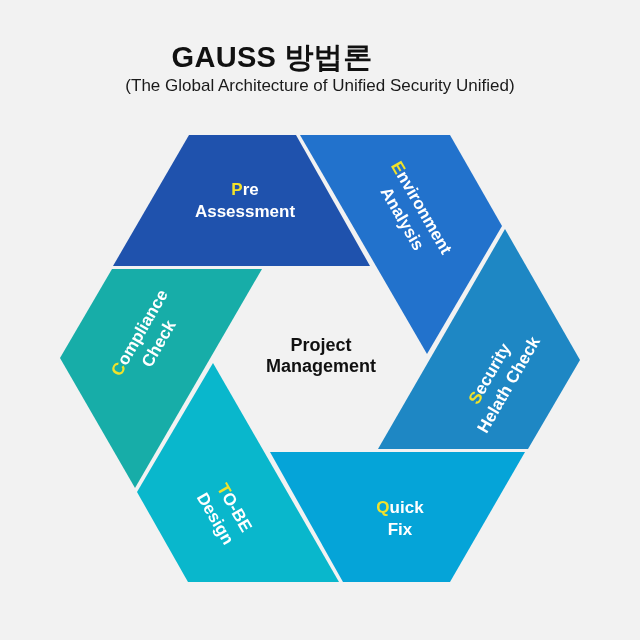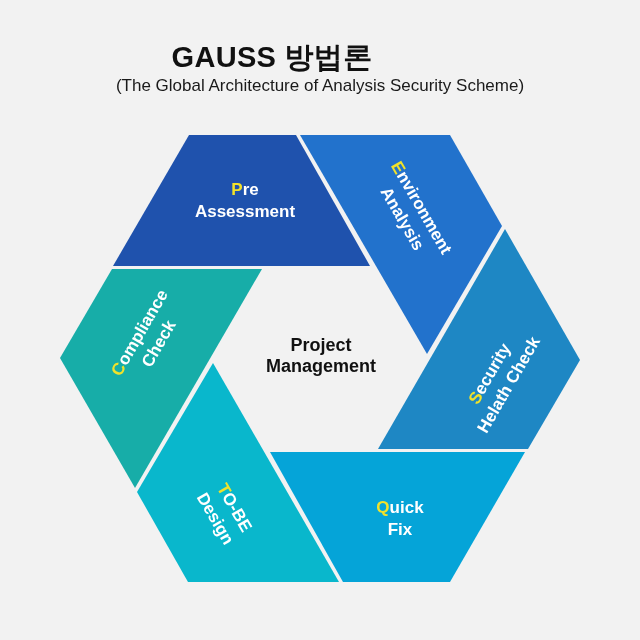--- a/index.html
+++ b/index.html
@@ -8,21 +8,21 @@
     .subtitle { position: absolute; left: 0; width: 640px; top: 76px; text-align: center; font-size: 17px; color: #1a1a1a; }
     svg.diagram { position: absolute; left: 0; top: 0; }
     .seg-label { font-family: "Liberation Sans", "DejaVu Sans", sans-serif; font-weight: bold; font-size: 17px; fill: #ffffff; }
     .center-label { font-family: "Liberation Sans", "DejaVu Sans", sans-serif; font-weight: bold; font-size: 18px; fill: #111111; }
     .hl { fill: #f1e22a; }
   </style>
 </head>
 <body>
 
 <div class="title">GAUSS 방법론</div>
-<div class="subtitle">(The Global Architecture of Analysis Security Scheme)</div>
+<div class="subtitle">(The Global Architecture of Unified Security Unified)</div>
 
 <svg class="diagram" width="640" height="640" viewBox="0 0 640 640">
 
   <g>
     <polygon points="189,135 296,135 370,266 113,266" fill="#1f52ad"></polygon>
     <text class="seg-label" x="245" y="195" text-anchor="middle"><tspan class="hl">P</tspan><tspan>re</tspan></text>
     <text class="seg-label" x="245" y="217" text-anchor="middle">Assessment</text>
   </g>
 
   <g>

